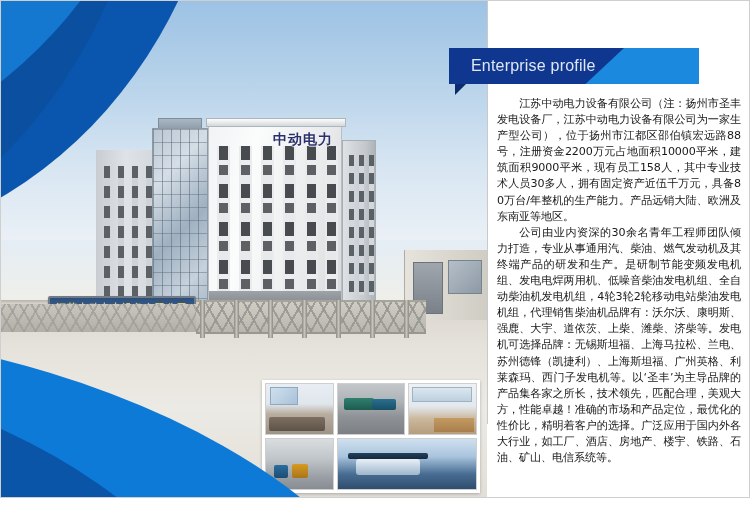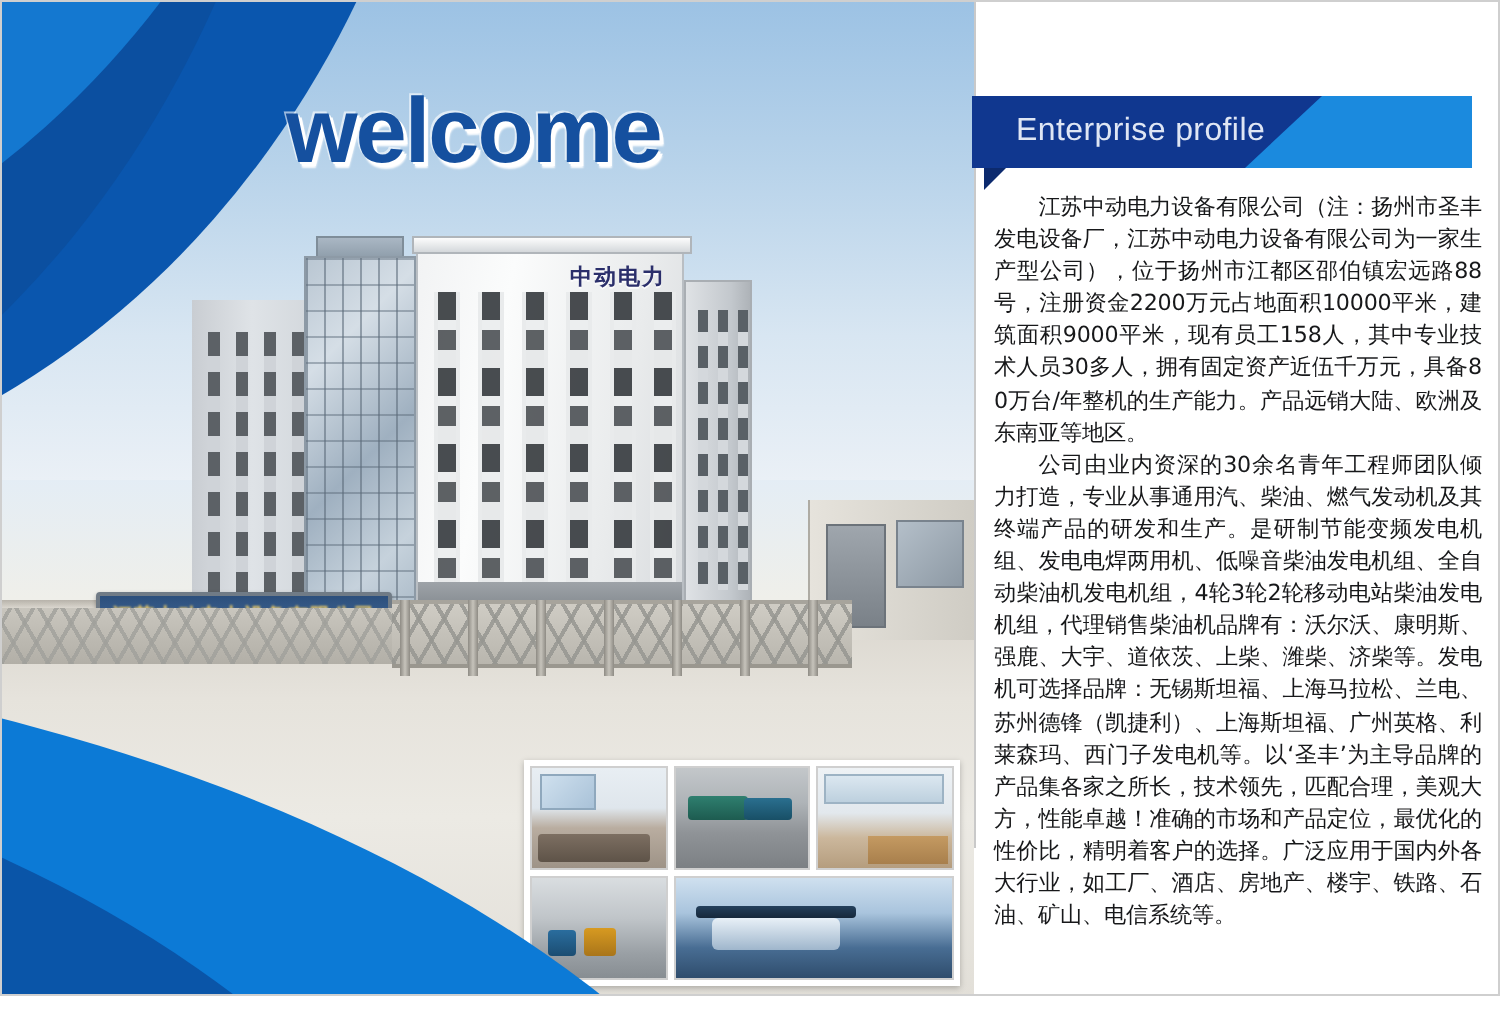--- a/index.html
+++ b/index.html
@@ -87,21 +87,21 @@
     border-left: 2px solid #e9ebec;
     border-right: 2px solid #e9ebec;
     opacity: .95;
   }
   .bldg-main .base {
     position:absolute; left:0; bottom:-1px; width:100%; height:24px;
     background: linear-gradient(180deg,#9ea3a8,#6f767c);
   }
   .bldg-main .sign {
     position: absolute; right: 8px; top: 7px;
-    font-size: 11px; font-weight: bold; letter-spacing: 1px;
+    font-size: 14px; font-weight: bold; letter-spacing: 1px;
     color: #2b2f6b; white-space: nowrap;
     text-shadow: 0 1px 0 rgba(255,255,255,.8);
   }
   
   .bldg-wing {
     position:absolute; left:342px; top:140px; width:34px; height:175px;
     background: linear-gradient(90deg,#dfe2e5,#c3c8cd 70%,#aeb3b8);
     border:1px solid #a9aeb3;
   }
   .bldg-wing .wcol{
@@ -414,33 +414,32 @@
       </div>
     </div>
 
     <div class="swoosh-tl-dark"></div>
     <div class="swoosh-tl-dark2"></div>
     <div class="swoosh-tl-mid"></div>
 
     <div class="swoosh-bl-light"></div>
     <div class="swoosh-bl-dark"></div>
 
-    <div id="welcome">welcome</div>
   </div>
 
   <div id="right-panel">
     <div class="inner-border"></div>
 
     <div id="profile-body">
       <p>江苏中动电力设备有限公司（注：扬州市圣丰发电设备厂，江苏中动电力设备有限公司为一家生产型公司），位于扬州市江都区邵伯镇宏远路88号，注册资金2200万元占地面积10000平米，建筑面积9000平米，现有员工158人，其中专业技术人员30多人，拥有固定资产近伍千万元，具备80万台/年整机的生产能力。产品远销大陆、欧洲及东南亚等地区。</p>
       <p>公司由业内资深的30余名青年工程师团队倾力打造，专业从事通用汽、柴油、燃气发动机及其终端产品的研发和生产。是研制节能变频发电机组、发电电焊两用机、低噪音柴油发电机组、全自动柴油机发电机组，4轮3轮2轮移动电站柴油发电机组，代理销售柴油机品牌有：沃尔沃、康明斯、强鹿、大宇、道依茨、上柴、潍柴、济柴等。发电机可选择品牌：无锡斯坦福、上海马拉松、兰电、苏州德锋（凯捷利）、上海斯坦福、广州英格、利莱森玛、西门子发电机等。以‘圣丰’为主导品牌的产品集各家之所长，技术领先，匹配合理，美观大方，性能卓越！准确的市场和产品定位，最优化的性价比，精明着客户的选择。广泛应用于国内外各大行业，如工厂、酒店、房地产、楼宇、铁路、石油、矿山、电信系统等。</p>
     </div>
   </div>
 
-  <div id="banner" style="left:486px; width:250px;text-align:right;">
+  <div id="banner" style="left:449px; width:250px;text-align:right;">
     <div class="band-blue"></div>
     <div class="band-navy"></div>
     <div class="tail"></div>
     <div class="label-en">Enterprise profile</div>
   </div>
 
   <div id="frame"></div>
   <div id="bottom-strip"></div>
 </div>
 

